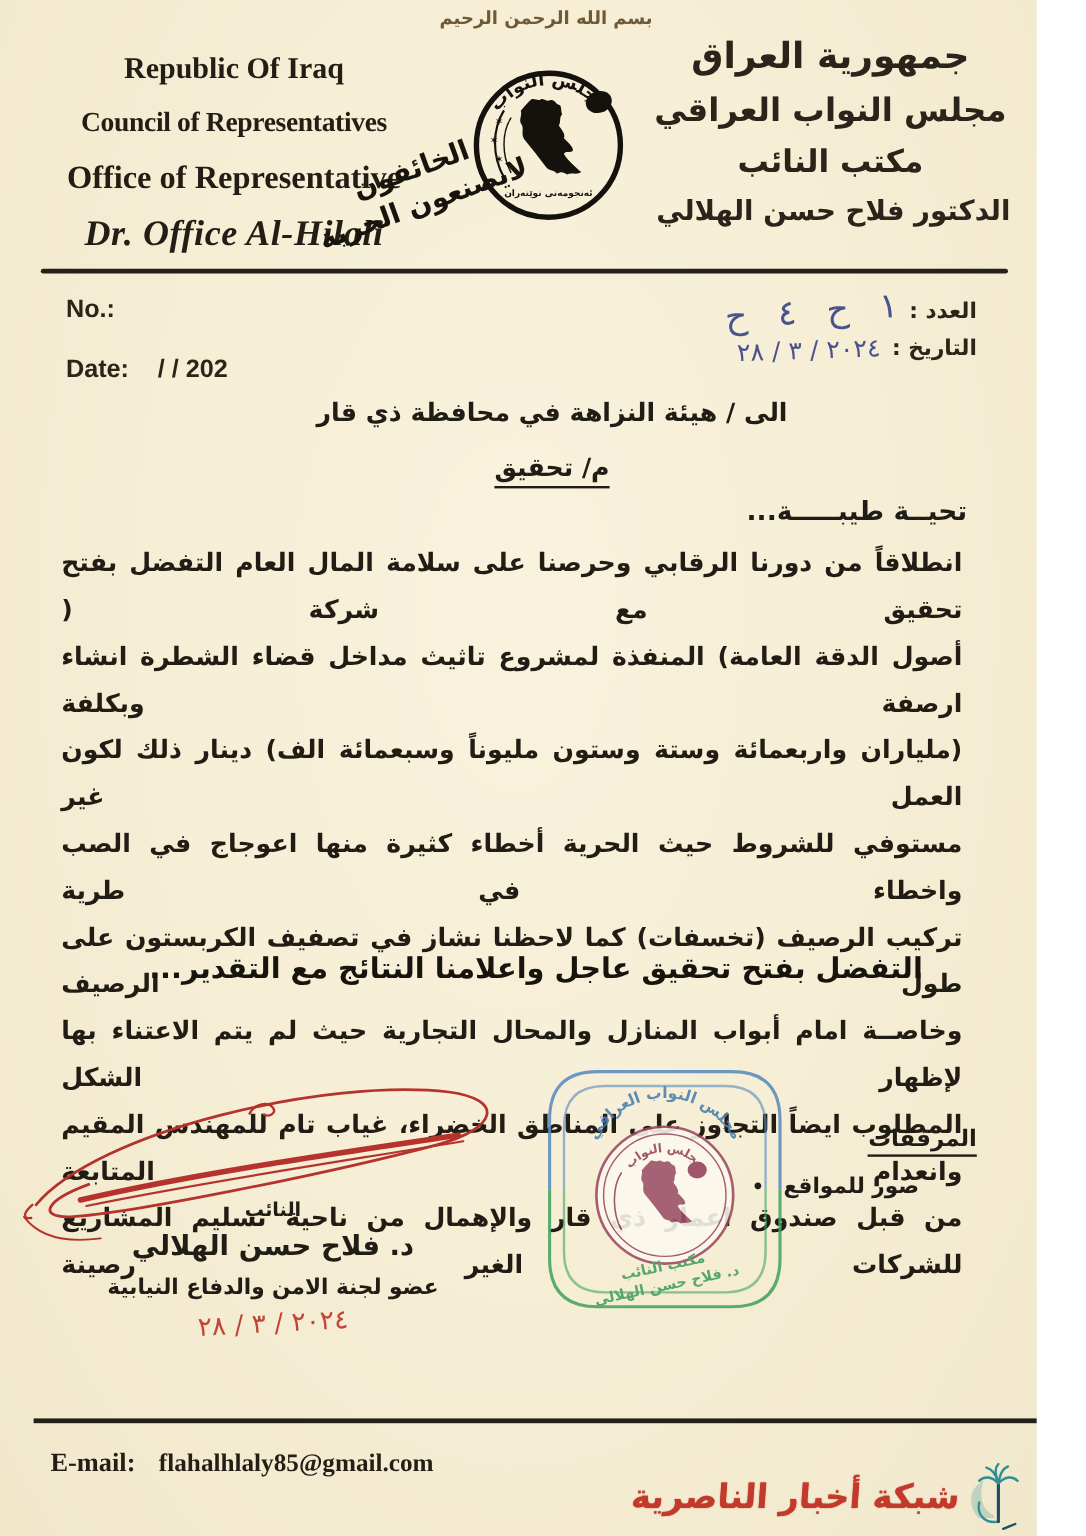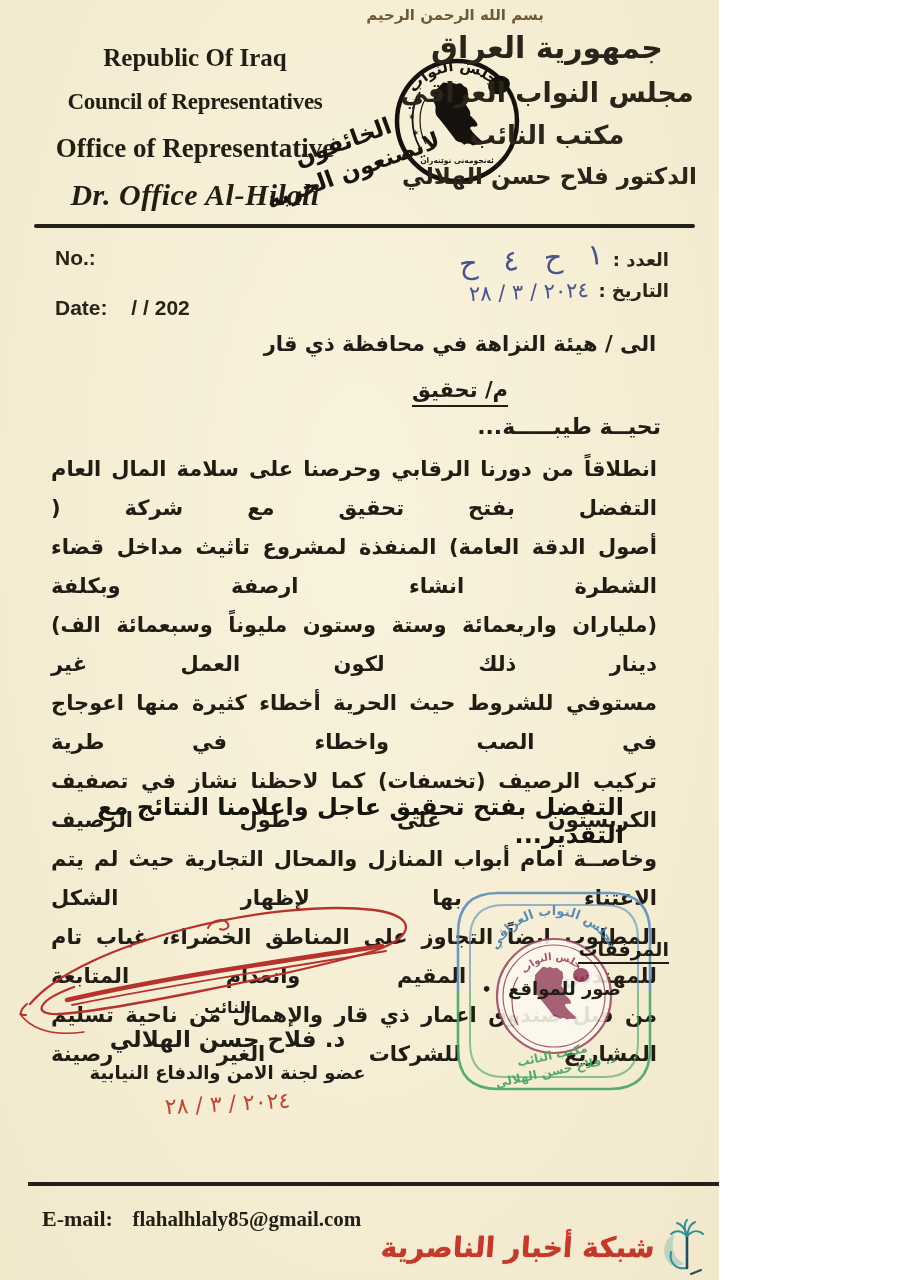--- a/index.html
+++ b/index.html
@@ -1,19 +1,19 @@
 <!DOCTYPE html>
 <html lang="ar"><head>
 <meta charset="utf-8">
 <style>
   * { box-sizing: border-box; margin: 0; padding: 0; }
   html,body { width:905px; height:1280px; }
   body { font-family:"DejaVu Sans", sans-serif; }
   .page {
-    position:relative; width:719px; height:1280px; overflow:hidden;
+    position:relative; width:864px; height:1280px; overflow:hidden;
     background: radial-gradient(ellipse at 50% 40%, #f9f2dd 0%, #f5edd3 60%, #f1e8cc 100%);
     color:#201c16;
   }
   .abs { position:absolute; }
 
   
   .lh-en { left:52px; top:44px; width:286px; text-align:center;
            font-family:"Liberation Serif","DejaVu Serif",serif; font-weight:bold; color:#221d15; }
   .lh-en .l1 { font-size:25px; }
   .lh-en .l2 { font-size:23px; margin-top:17px; letter-spacing:-0.3px; }

